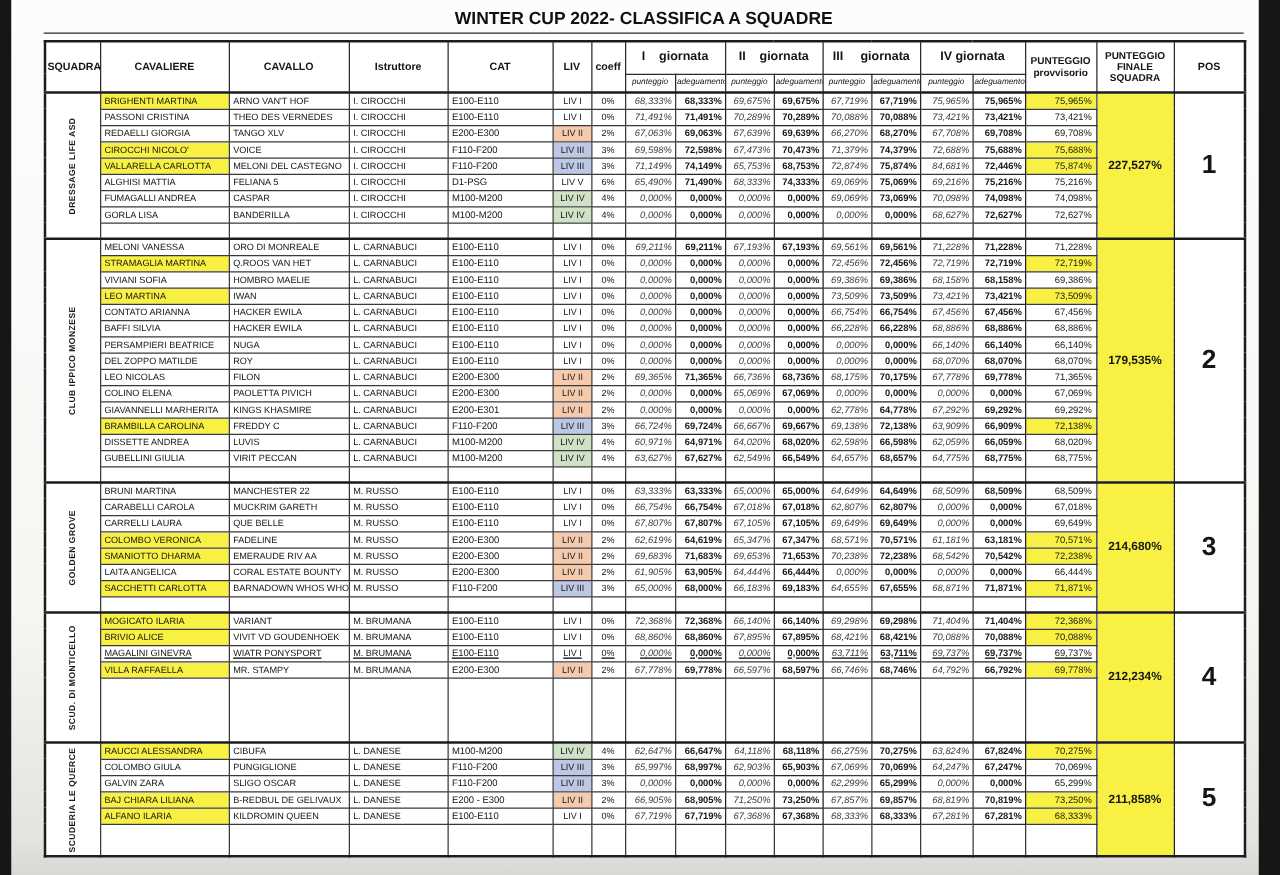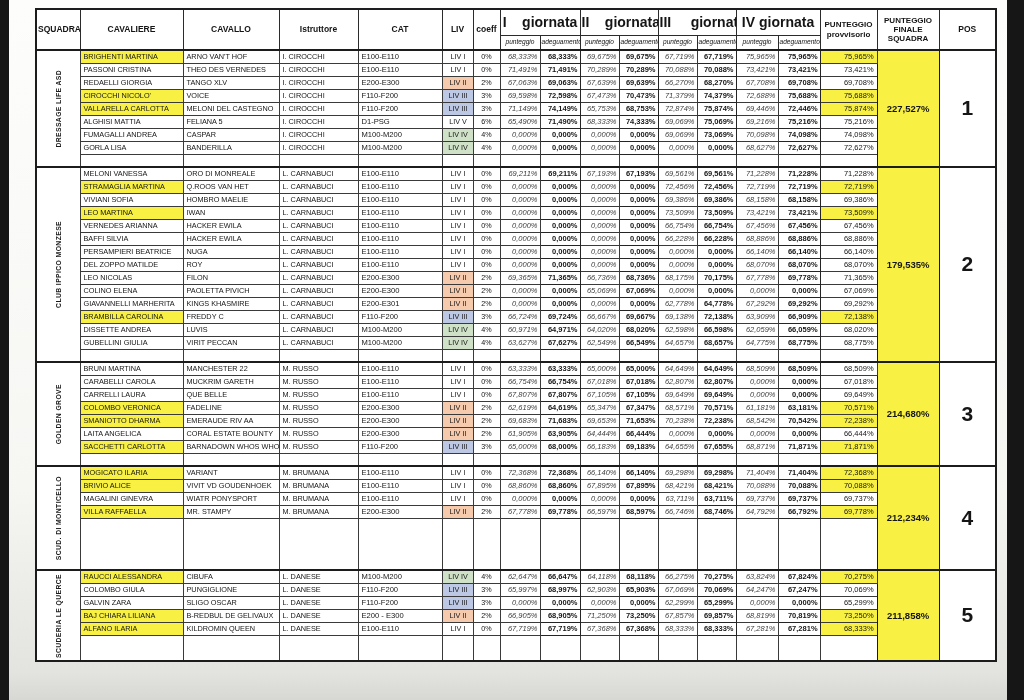--- a/index.html
+++ b/index.html
@@ -26,21 +26,21 @@
   }
   th,td{
     border:1px solid #3a3a3a;overflow:hidden;white-space:nowrap;
     font-size:7.5px;line-height:1.05;padding:0 1px;color:#151515;
     height:13px;box-sizing:border-box;
   }
   thead{border-bottom:2px solid #1c1c1c;}
   thead th{border:1.4px solid #2b2b2b;font-weight:bold;text-align:center;}
   th.h{font-size:8.5px;}
   th.hw{white-space:normal;font-size:8px;line-height:1.15;}
-  th.gh{white-space:pre;font-size:14px;}
+  th.gh{white-space:pre;font-size:10px;}
   th.sh{font-size:6.6px;font-style:italic;font-weight:normal;white-space:normal;height:15px;}
   tbody.team{border-top:2px solid #1c1c1c;}
   td.c-sq{vertical-align:middle;text-align:center;}
   td.c-sq .vert{
     writing-mode:vertical-rl;transform:rotate(180deg);
     font-weight:bold;font-size:6.8px;letter-spacing:.4px;margin:0 auto;
     white-space:nowrap;color:#1a1a1a;
   }
   td.c-cav,td.c-hor,td.c-ist{text-align:left;padding-left:3px;font-size:7.3px;}
   td.c-cat{text-align:left;padding-left:3px;font-size:7.6px;}
@@ -60,20 +60,21 @@
   }
 </style>
 </head>
 <body>
 
 <div class="bar left"></div>
 <div class="bar right"></div>
 
 <div class="page">
   <div class="content">
+    <div class="title">WINTER CUP 2022- CLASSIFICA A SQUADRE</div>
 
     <table>
       <colgroup>
         <col style="width:44px">
           <col style="width:103px">
           <col style="width:96px">
           <col style="width:79px">
         <col style="width:84px">
           <col style="width:31px">
           <col style="width:27px">
@@ -197,21 +198,21 @@
             <td class="c-ist">I. CIROCCHI</td>
             <td class="c-cat">F110-F200</td>
             <td class="c-liv" style="background: rgb(188, 200, 228);">LIV III</td>
             <td class="c-cff">3%</td>
             <td class="c-pnt">71,149%</td>
             <td class="c-adg">74,149%</td>
             <td class="c-pnt">65,753%</td>
             <td class="c-adg">68,753%</td>
             <td class="c-pnt">72,874%</td>
             <td class="c-adg">75,874%</td>
-            <td class="c-pnt">69,446%</td>
+            <td class="c-pnt">84,681%</td>
             <td class="c-adg">72,446%</td>
             <td class="c-prv hl">75,874%</td>
           </tr>
           <tr style="height: 13px;">
             <td class="c-cav">ALGHISI MATTIA</td>
             <td class="c-hor">FELIANA 5</td>
             <td class="c-ist">I. CIROCCHI</td>
             <td class="c-cat">D1-PSG</td>
             <td class="c-liv">LIV V</td>
             <td class="c-cff">6%</td>
@@ -345,21 +346,21 @@
             <td class="c-adg">0,000%</td>
             <td class="c-pnt">0,000%</td>
             <td class="c-adg">0,000%</td>
             <td class="c-pnt">73,509%</td>
             <td class="c-adg">73,509%</td>
             <td class="c-pnt">73,421%</td>
             <td class="c-adg">73,421%</td>
             <td class="c-prv hl">73,509%</td>
           </tr>
           <tr style="height: 13px;">
-            <td class="c-cav">VERNEDES ARIANNA</td>
+            <td class="c-cav">CONTATO ARIANNA</td>
             <td class="c-hor">HACKER EWILA</td>
             <td class="c-ist">L. CARNABUCI</td>
             <td class="c-cat">E100-E110</td>
             <td class="c-liv">LIV I</td>
             <td class="c-cff">0%</td>
             <td class="c-pnt">0,000%</td>
             <td class="c-adg">0,000%</td>
             <td class="c-pnt">0,000%</td>
             <td class="c-adg">0,000%</td>
             <td class="c-pnt">66,754%</td>
@@ -715,21 +716,21 @@
             <td class="c-pnt">68,860%</td>
             <td class="c-adg">68,860%</td>
             <td class="c-pnt">67,895%</td>
             <td class="c-adg">67,895%</td>
             <td class="c-pnt">68,421%</td>
             <td class="c-adg">68,421%</td>
             <td class="c-pnt">70,088%</td>
             <td class="c-adg">70,088%</td>
             <td class="c-prv hl">70,088%</td>
           </tr>
-          <tr style="height: 13px;">
+          <tr style="height: 13px; text-decoration: underline;">
             <td class="c-cav">MAGALINI GINEVRA</td>
             <td class="c-hor">WIATR PONYSPORT</td>
             <td class="c-ist">M. BRUMANA</td>
             <td class="c-cat">E100-E110</td>
             <td class="c-liv">LIV I</td>
             <td class="c-cff">0%</td>
             <td class="c-pnt">0,000%</td>
             <td class="c-adg">0,000%</td>
             <td class="c-pnt">0,000%</td>
             <td class="c-adg">0,000%</td>

